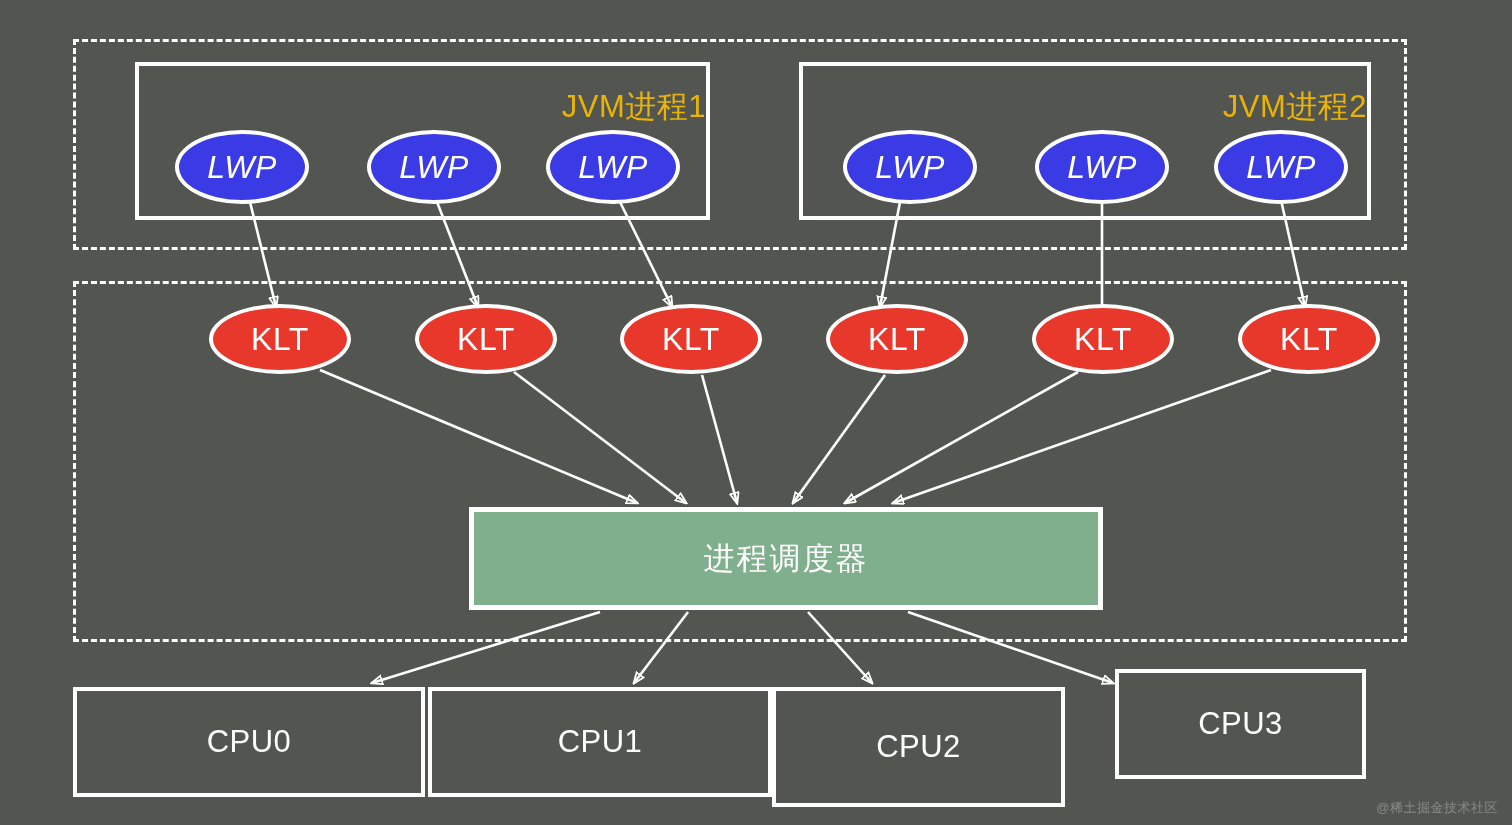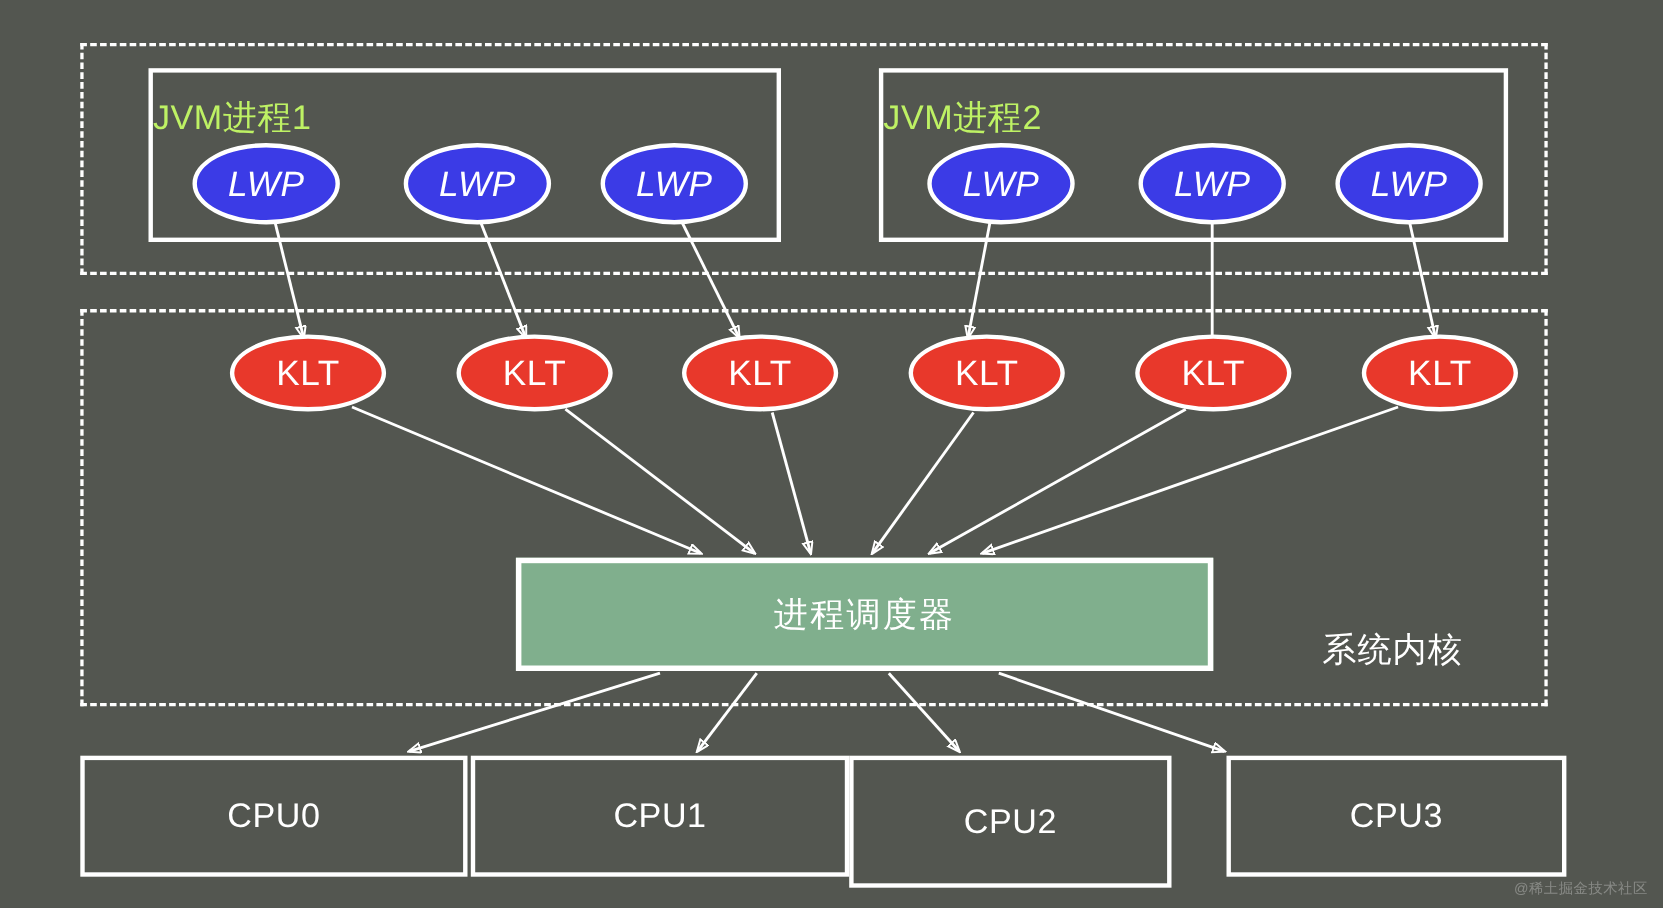--- a/index.html
+++ b/index.html
@@ -32,22 +32,22 @@
   .solid-box {
     position: absolute;
     border: 4px solid #FFFFFF;
     box-sizing: border-box;
     z-index: 2;
   }
   .proc-title {
     position: absolute;
     width: 100%;
     top: 20px;
-    text-align: left;
-    color: #bef264;
+    text-align: right;
+    color: #eab308;
     font-size: 31px;
     letter-spacing: 0.5px;
     white-space: nowrap;
   }
   .node {
     position: absolute;
     border-radius: 50%;
     border: 4px solid #FFFFFF;
     box-sizing: border-box;
     display: flex;
@@ -180,29 +180,28 @@
       <span>KLT</span>
     </div>
   <div class="node node-klt" id="klt-5" style="left: 1238px; top: 304px; width: 142px; height: 70px; background: rgb(232, 56, 43);">
       <span>KLT</span>
     </div>
 
   <div class="sched-box" id="sched" style="left: 469px; top: 507px; width: 634px; height: 103px; background: rgb(128, 175, 141);">
     <span>进程调度器</span>
   </div>
 
-  <div class="kernel-label" id="kernel-lbl" style="left: 1202px; top: 570px;">系统内核</div>
 
   <div class="cpu-box" id="cpu-0" style="left: 73px; top: 687px; width: 352px; height: 110px;">
       <span>CPU0</span>
     </div>
   <div class="cpu-box" id="cpu-1" style="left: 428px; top: 687px; width: 344px; height: 110px;">
       <span>CPU1</span>
     </div>
   <div class="cpu-box" id="cpu-2" style="left: 772px; top: 687px; width: 293px; height: 120px;">
       <span>CPU2</span>
     </div>
-  <div class="cpu-box" id="cpu-3" style="left: 1115px; top: 687px; width: 309px; height: 110px;">
+  <div class="cpu-box" id="cpu-3" style="left: 1115px; top: 669px; width: 251px; height: 110px;">
       <span>CPU3</span>
     </div>
 
   <div class="watermark">@稀土掘金技术社区</div>
 </div>
 
 </body></html>

